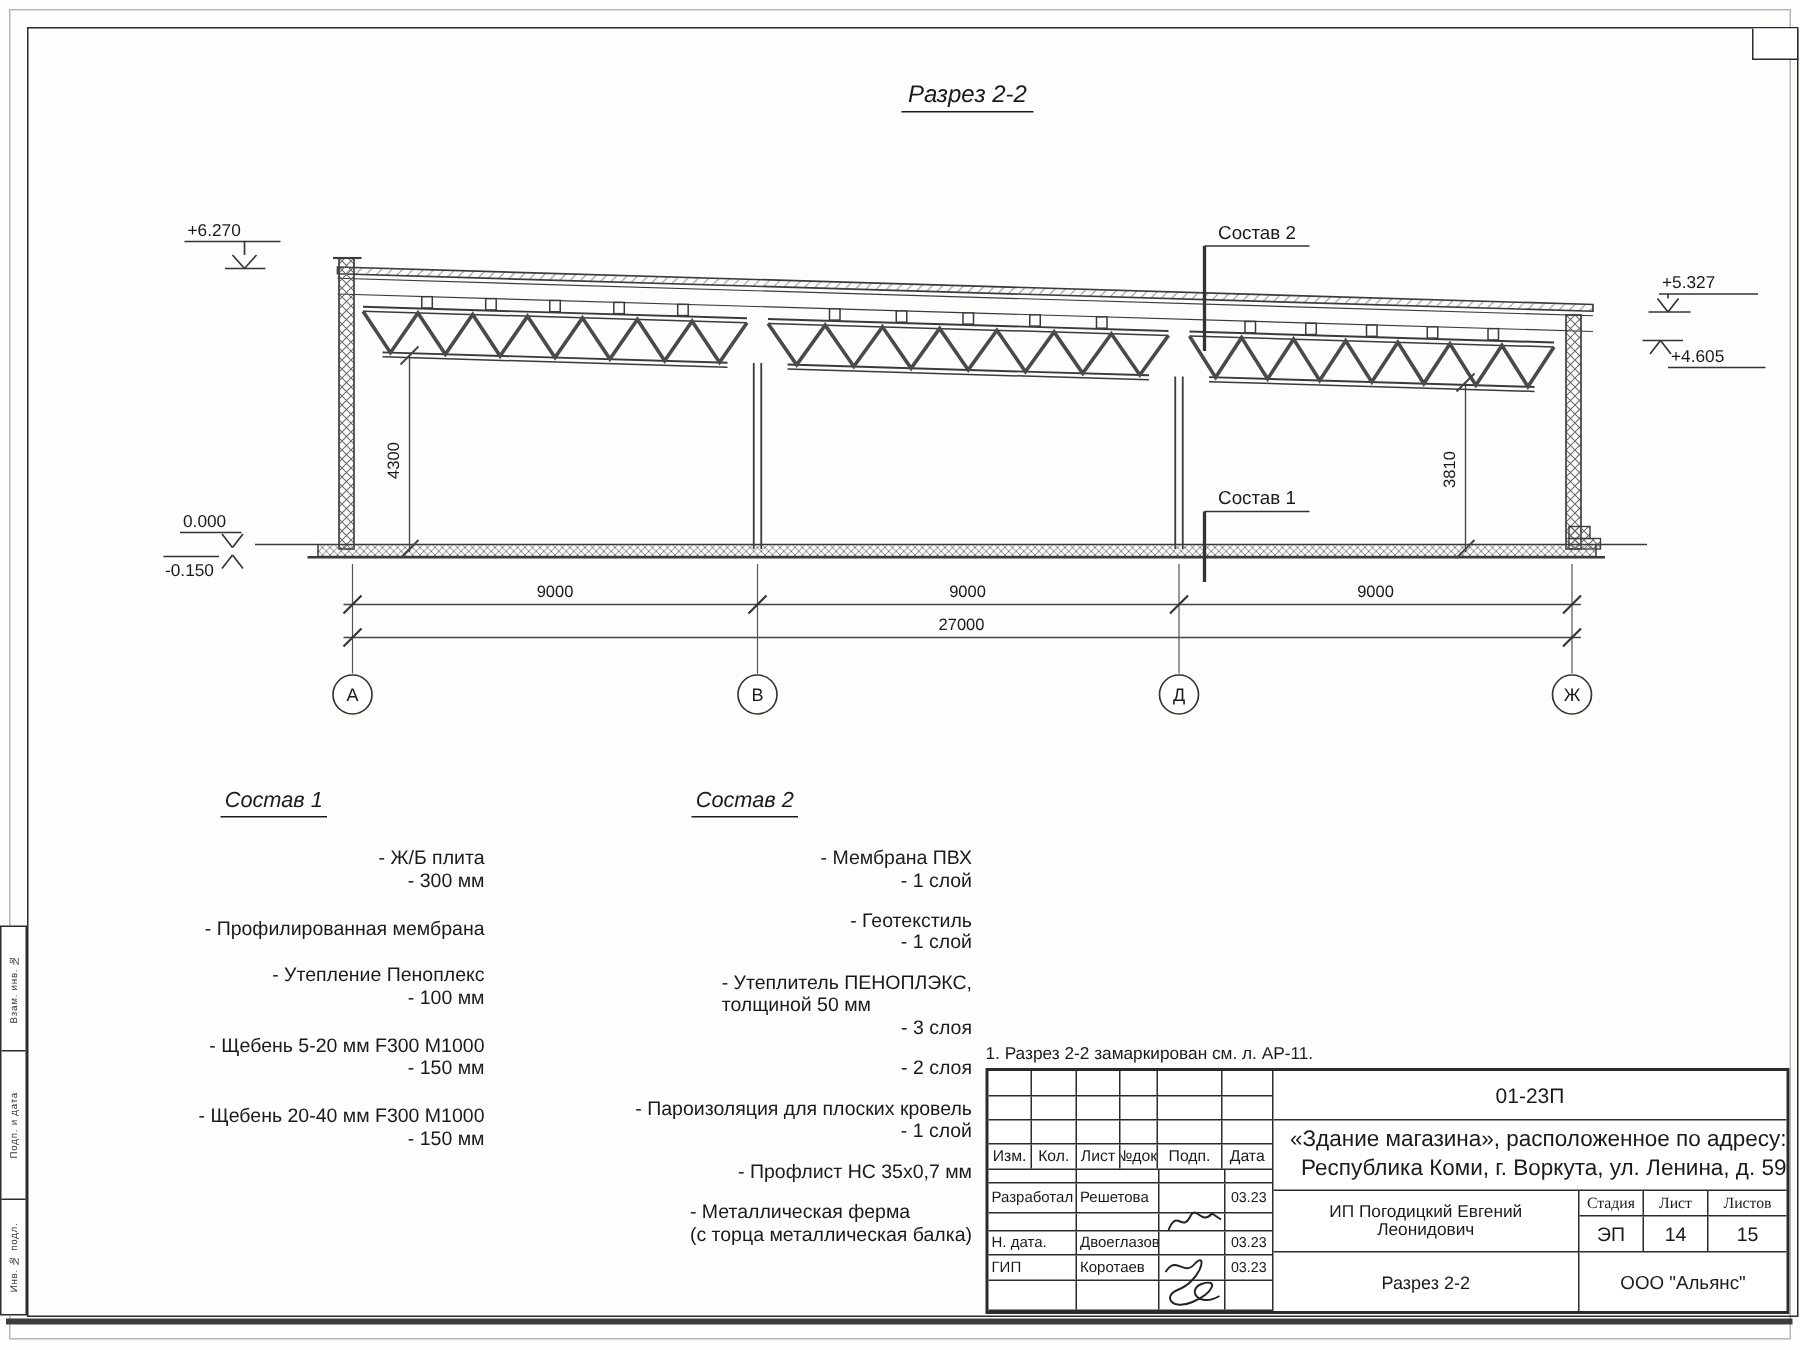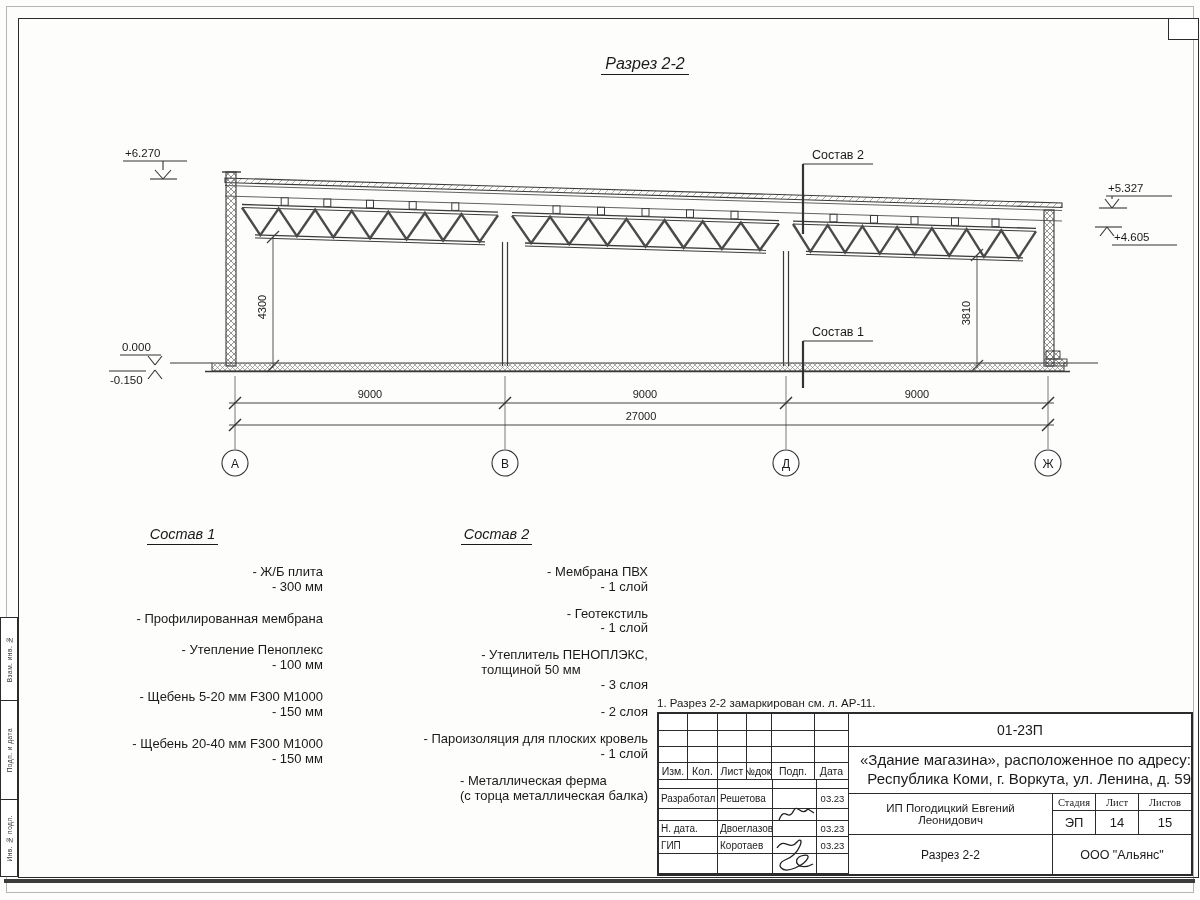--- a/index.html
+++ b/index.html
@@ -284,20 +284,24 @@
     </div>
   <div class="ci">
       <span class="ci-name"></span>
       <span class="ci-val">- 2 слоя</span>
     </div>
   <div class="ci">
       <span class="ci-name">- Пароизоляция для плоских кровель</span>
       <span class="ci-val">- 1 слой</span>
     </div>
   <div class="ci">
+      <span class="ci-name">- Профлист НС 35х0,7 мм</span>
+      <span class="ci-val"></span>
+    </div>
+  <div class="ci">
       <span class="ci-name">- Металлическая ферма
    (с торца металлическая балка)</span>
       <span class="ci-val"></span>
     </div>
 </div>
 
 <div class="abs note">1. Разрез 2-2 замаркирован см. л. АР-11.</div>
 
 <div class="abs tb">
   <div class="tb-left">

